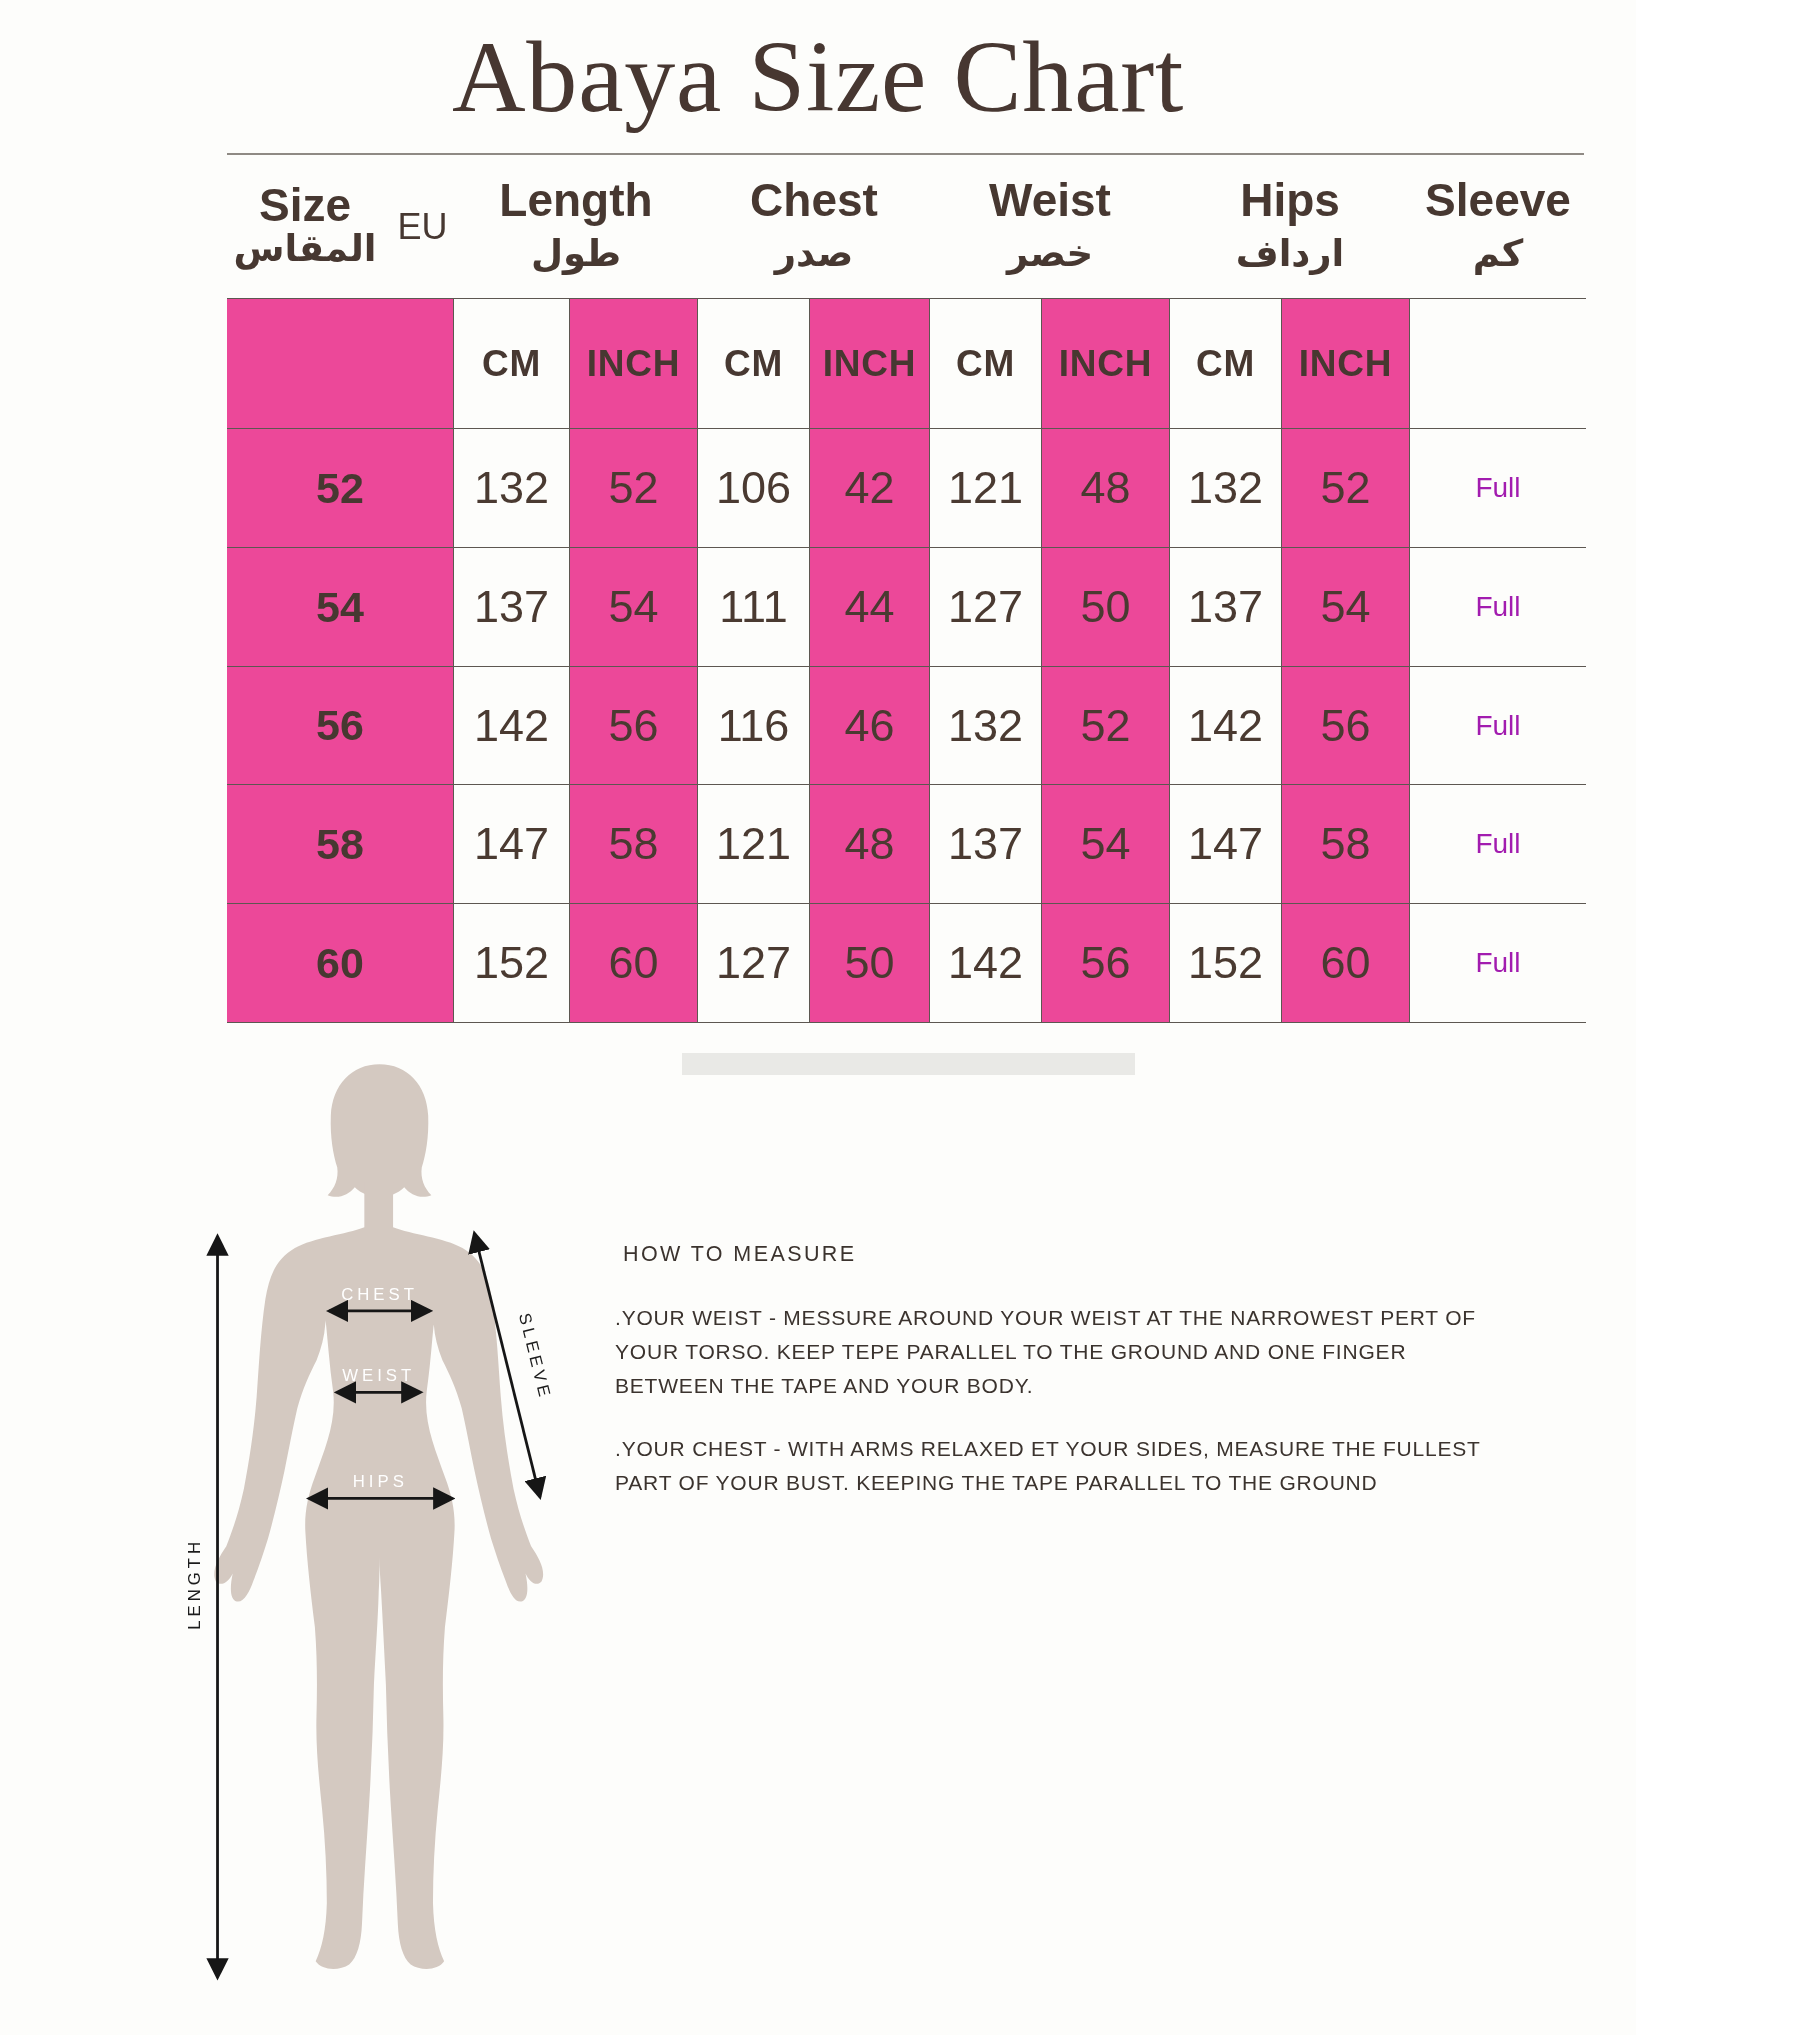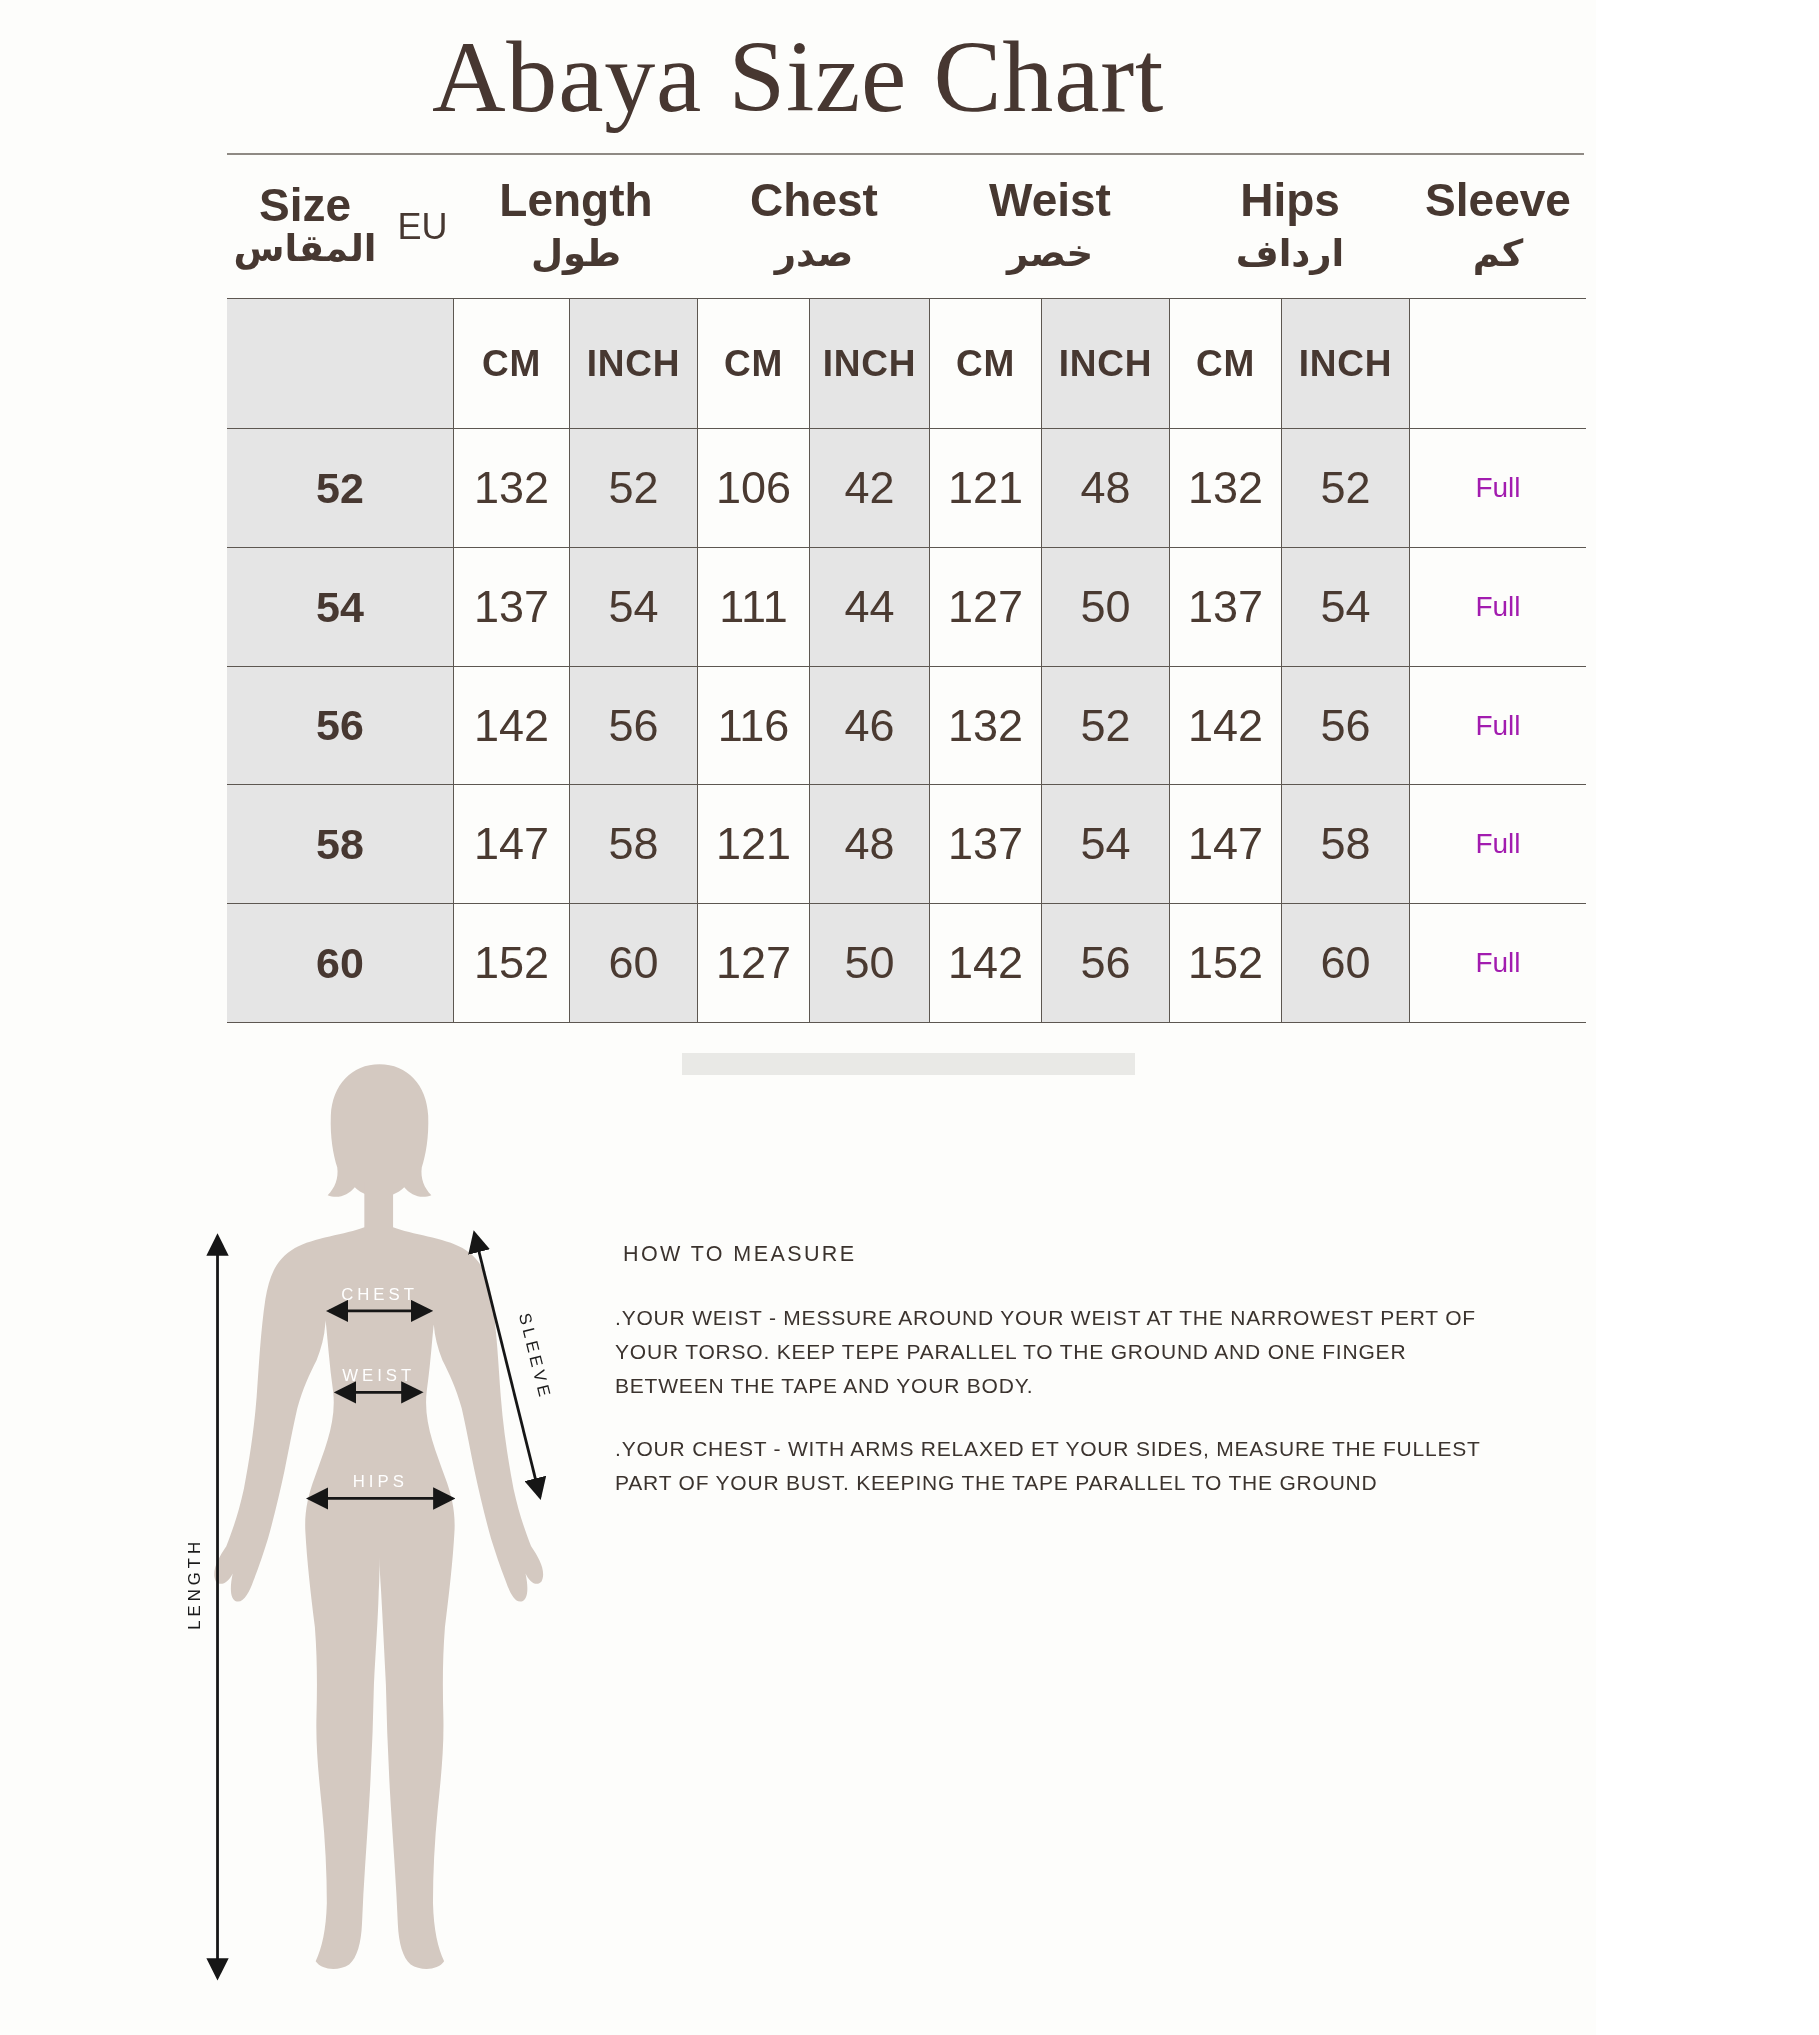--- a/index.html
+++ b/index.html
@@ -1,30 +1,30 @@
 <!DOCTYPE html>
 <html style="font-size:12.8px"><head>
 <meta charset="utf-8">
 <style>
   html,body{margin:0;padding:0;background:#ffffff;}
   .page{position:relative;width:1596px;height:2035px;background:#fdfdfb;overflow:hidden;
-        font-family:"Liberation Sans","DejaVu Sans",sans-serif;}
+        font-family:"Liberation Sans","DejaVu Sans",sans-serif;padding-left:40px;}
   
   .title{position:absolute;left:0;top:17.6px;width:100%;text-align:center;margin:0;
          font-family:"Liberation Serif","DejaVu Serif",serif;font-weight:500;
          font-size:102px;color:#473731;letter-spacing:0.8px;}
   
   .tbl{position:absolute;left:227px;top:153px;width:1357px;display:grid;
        grid-template-columns:227px 116px 128px 112px 120px 112px 128px 112px 128px 176px;
        grid-template-rows:144px 130px 119px 119px 118px 119px 119px;
        border-top:2.4px solid #8f8a84;}
   .cell{display:flex;align-items:center;justify-content:center;
         border-bottom:1.6px solid #5d5751;color:#473831;}
   .v{border-right:1.6px solid #5d5751;}
-  .shade{background:#e5e5e5;}
+  .shade{background:#ec4899;}
   .hcell{flex-direction:column;gap:9.6px;}
   .en{font-size:46px;font-weight:bold;line-height:1;}
   .ar{font-size:37px;font-weight:bold;line-height:1.15;font-family:"DejaVu Sans",sans-serif;text-align:right;}
   .size-head{display:flex;flex-direction:row;align-items:center;justify-content:center;gap:21px;}
   .size-head .stack{display:flex;flex-direction:column;align-items:center;}
   .eu{font-size:36px;font-weight:normal;}
   .unit{font-size:37px;font-weight:bold;letter-spacing:0.8px;}
   .num{font-size:45px;font-stretch:condensed;color:#4a3a31;}
   .sizeval{font-size:43px;font-weight:bold;}
   .full{font-size:28px;color:#a21caf;text-align:right;}

